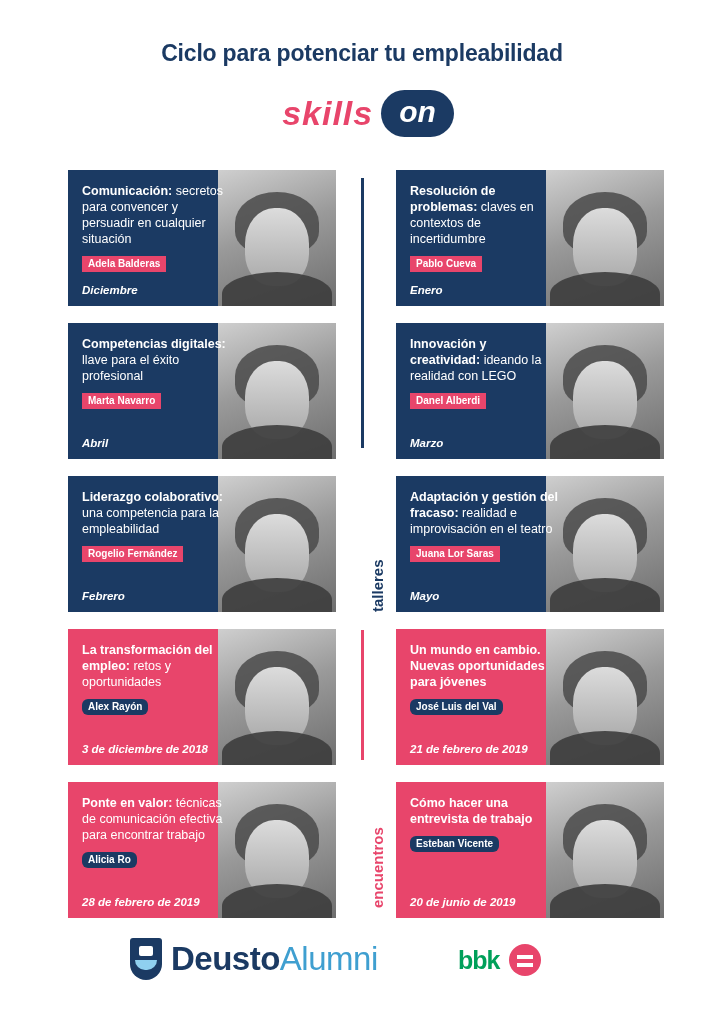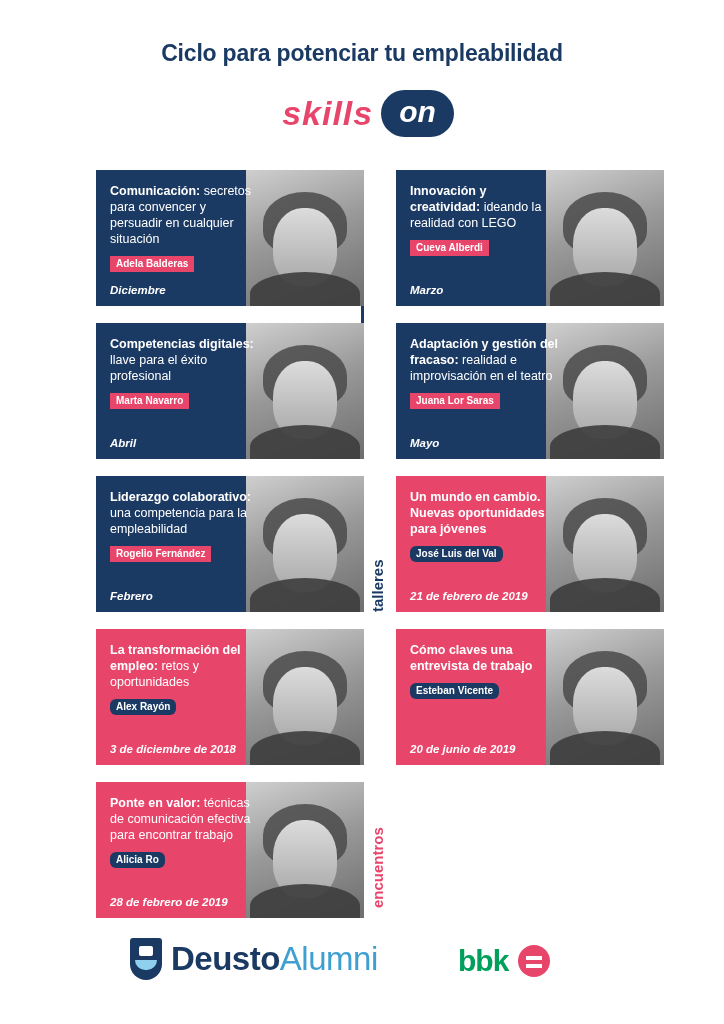--- a/index.html
+++ b/index.html
@@ -57,21 +57,21 @@
 
   
   .cards {
     position: absolute;
     top: 170px; left: 0; width: 724px;
   }
   .col {
     position: absolute;
     width: 268px;
   }
-  .col-left { left: 68px; margin-left: 28px; }
+  .col-left { left: 68px; }
   .col-right { left: 396px; }
 
   .card {
     position: relative;
     width: 268px;
     height: 136px;
     margin-bottom: 17px;
     overflow: hidden;
     color: #ffffff;
   }
@@ -236,21 +236,21 @@
     color: #3f9fd0;
     letter-spacing: -0.5px;
   }
   .bbk {
     position: absolute;
     left: 458px; top: 14px;
     display: flex;
     align-items: center;
   }
   .bbk-word {
-    font-size: 30px;
+    font-size: 25px;
     font-weight: bold;
     color: #00a05a;
     letter-spacing: -1px;
   }
   .bbk-mark {
     width: 32px; height: 32px;
     border-radius: 50%;
     background: #e8456b;
     margin-left: 10px;
     position: relative;
@@ -347,31 +347,44 @@
           <p class="card-title"><span>Ponte en valor:</span><span class="thin"> técnicas de comunicación efectiva para encontrar trabajo</span></p>
           <span class="speaker">Alicia Ro</span>
         </div>
         <div class="card-date">28 de febrero de 2019</div>
       </div>
 
     </div>
 
     <div class="col col-right">
 
+      <div class="card blue right-photo">
+        <div class="portrait">
+          <div class="ph"></div>
+            <div class="hair"></div>
+            <div class="face"></div>
+            <div class="body"></div>
+        </div>
+        <div class="card-text">
+          <p class="card-title"><span>Resolución de problemas:</span><span class="thin"> claves en contextos de incertidumbre</span></p>
+          <span class="speaker">Pablo Cueva</span>
+        </div>
+        <div class="card-date">Enero</div>
+      </div>
 
       <div class="card blue right-photo">
         <div class="portrait">
           <div class="ph"></div>
             <div class="hair"></div>
             <div class="face"></div>
             <div class="body"></div>
         </div>
         <div class="card-text">
           <p class="card-title"><span>Innovación y creatividad:</span><span class="thin"> ideando la realidad con LEGO</span></p>
-          <span class="speaker">Cueva Alberdi</span>
+          <span class="speaker">Danel Alberdi</span>
         </div>
         <div class="card-date">Marzo</div>
       </div>
 
       <div class="card blue right-photo">
         <div class="portrait">
           <div class="ph"></div>
             <div class="hair"></div>
             <div class="face"></div>
             <div class="body"></div>
@@ -398,21 +411,21 @@
       </div>
 
       <div class="card pink right-photo">
         <div class="portrait">
           <div class="ph"></div>
             <div class="hair"></div>
             <div class="face"></div>
             <div class="body"></div>
         </div>
         <div class="card-text">
-          <p class="card-title"><span>Cómo claves una entrevista de trabajo</span><span class="thin"></span></p>
+          <p class="card-title"><span>Cómo hacer una entrevista de trabajo</span><span class="thin"></span></p>
           <span class="speaker">Esteban Vicente</span>
         </div>
         <div class="card-date">20 de junio de 2019</div>
       </div>
 
     </div>
   </div>
 
   <div class="spine-line-blue"></div>
   <div class="spine-line-pink"></div>

